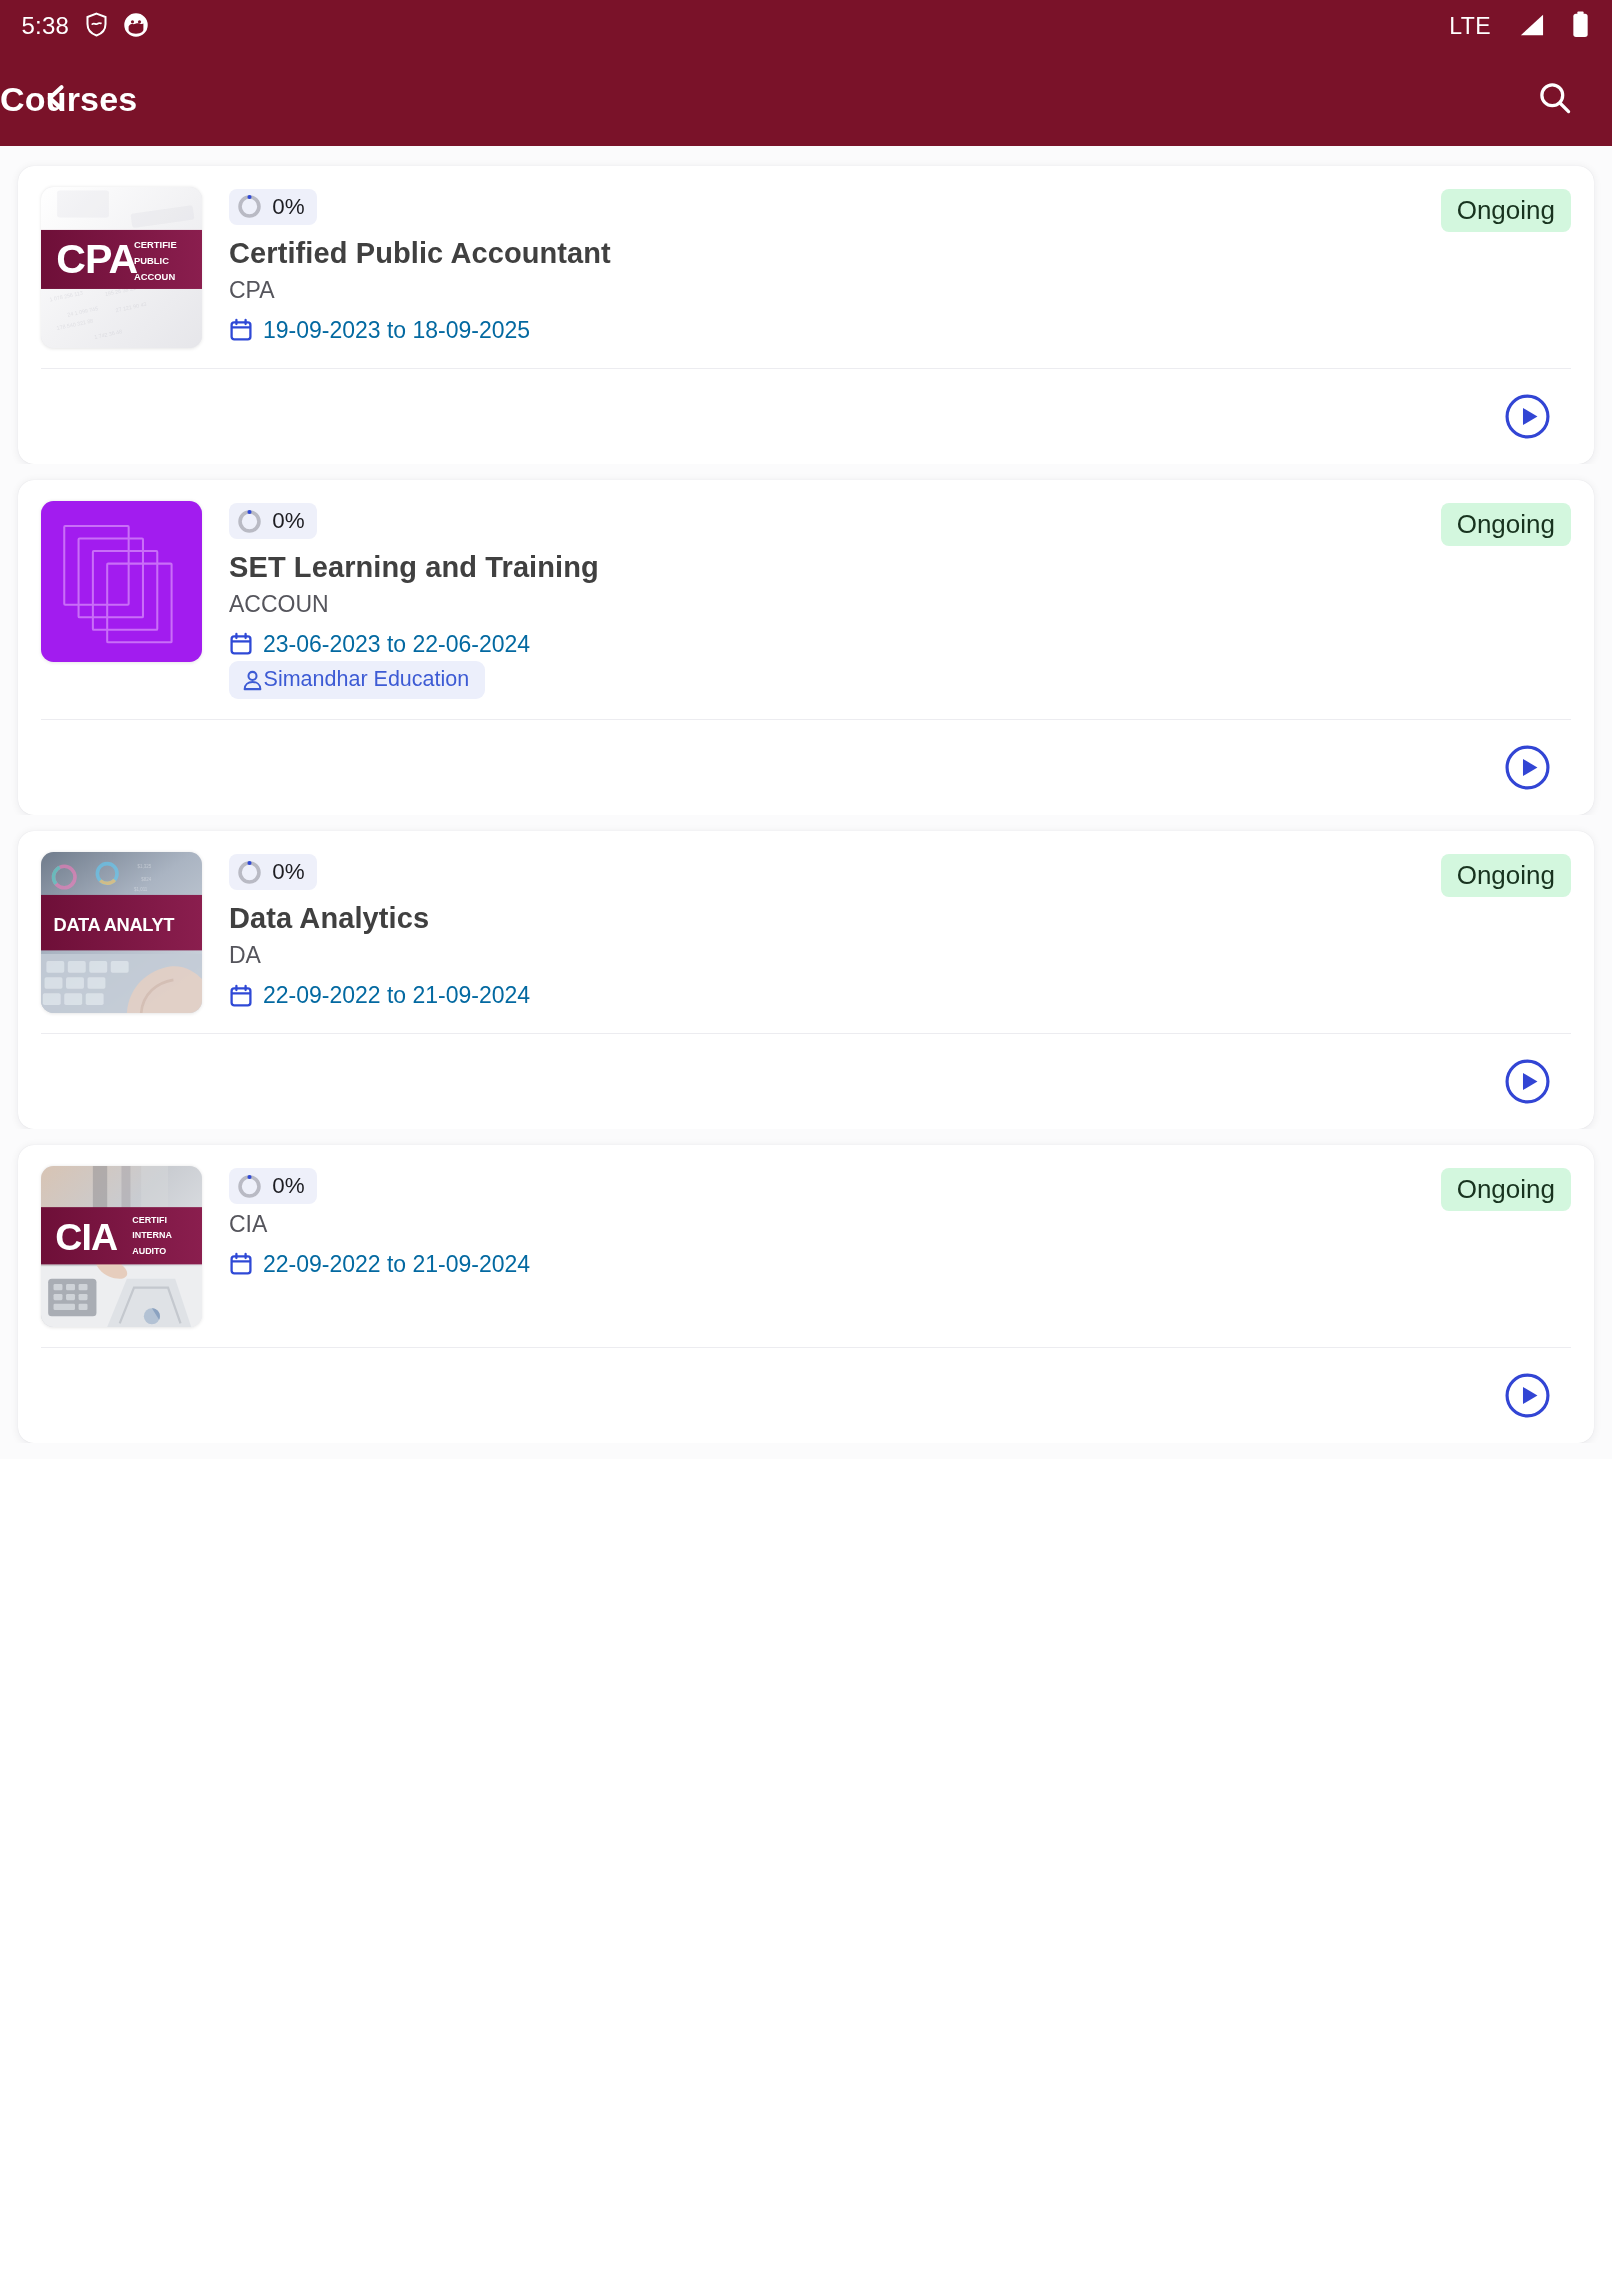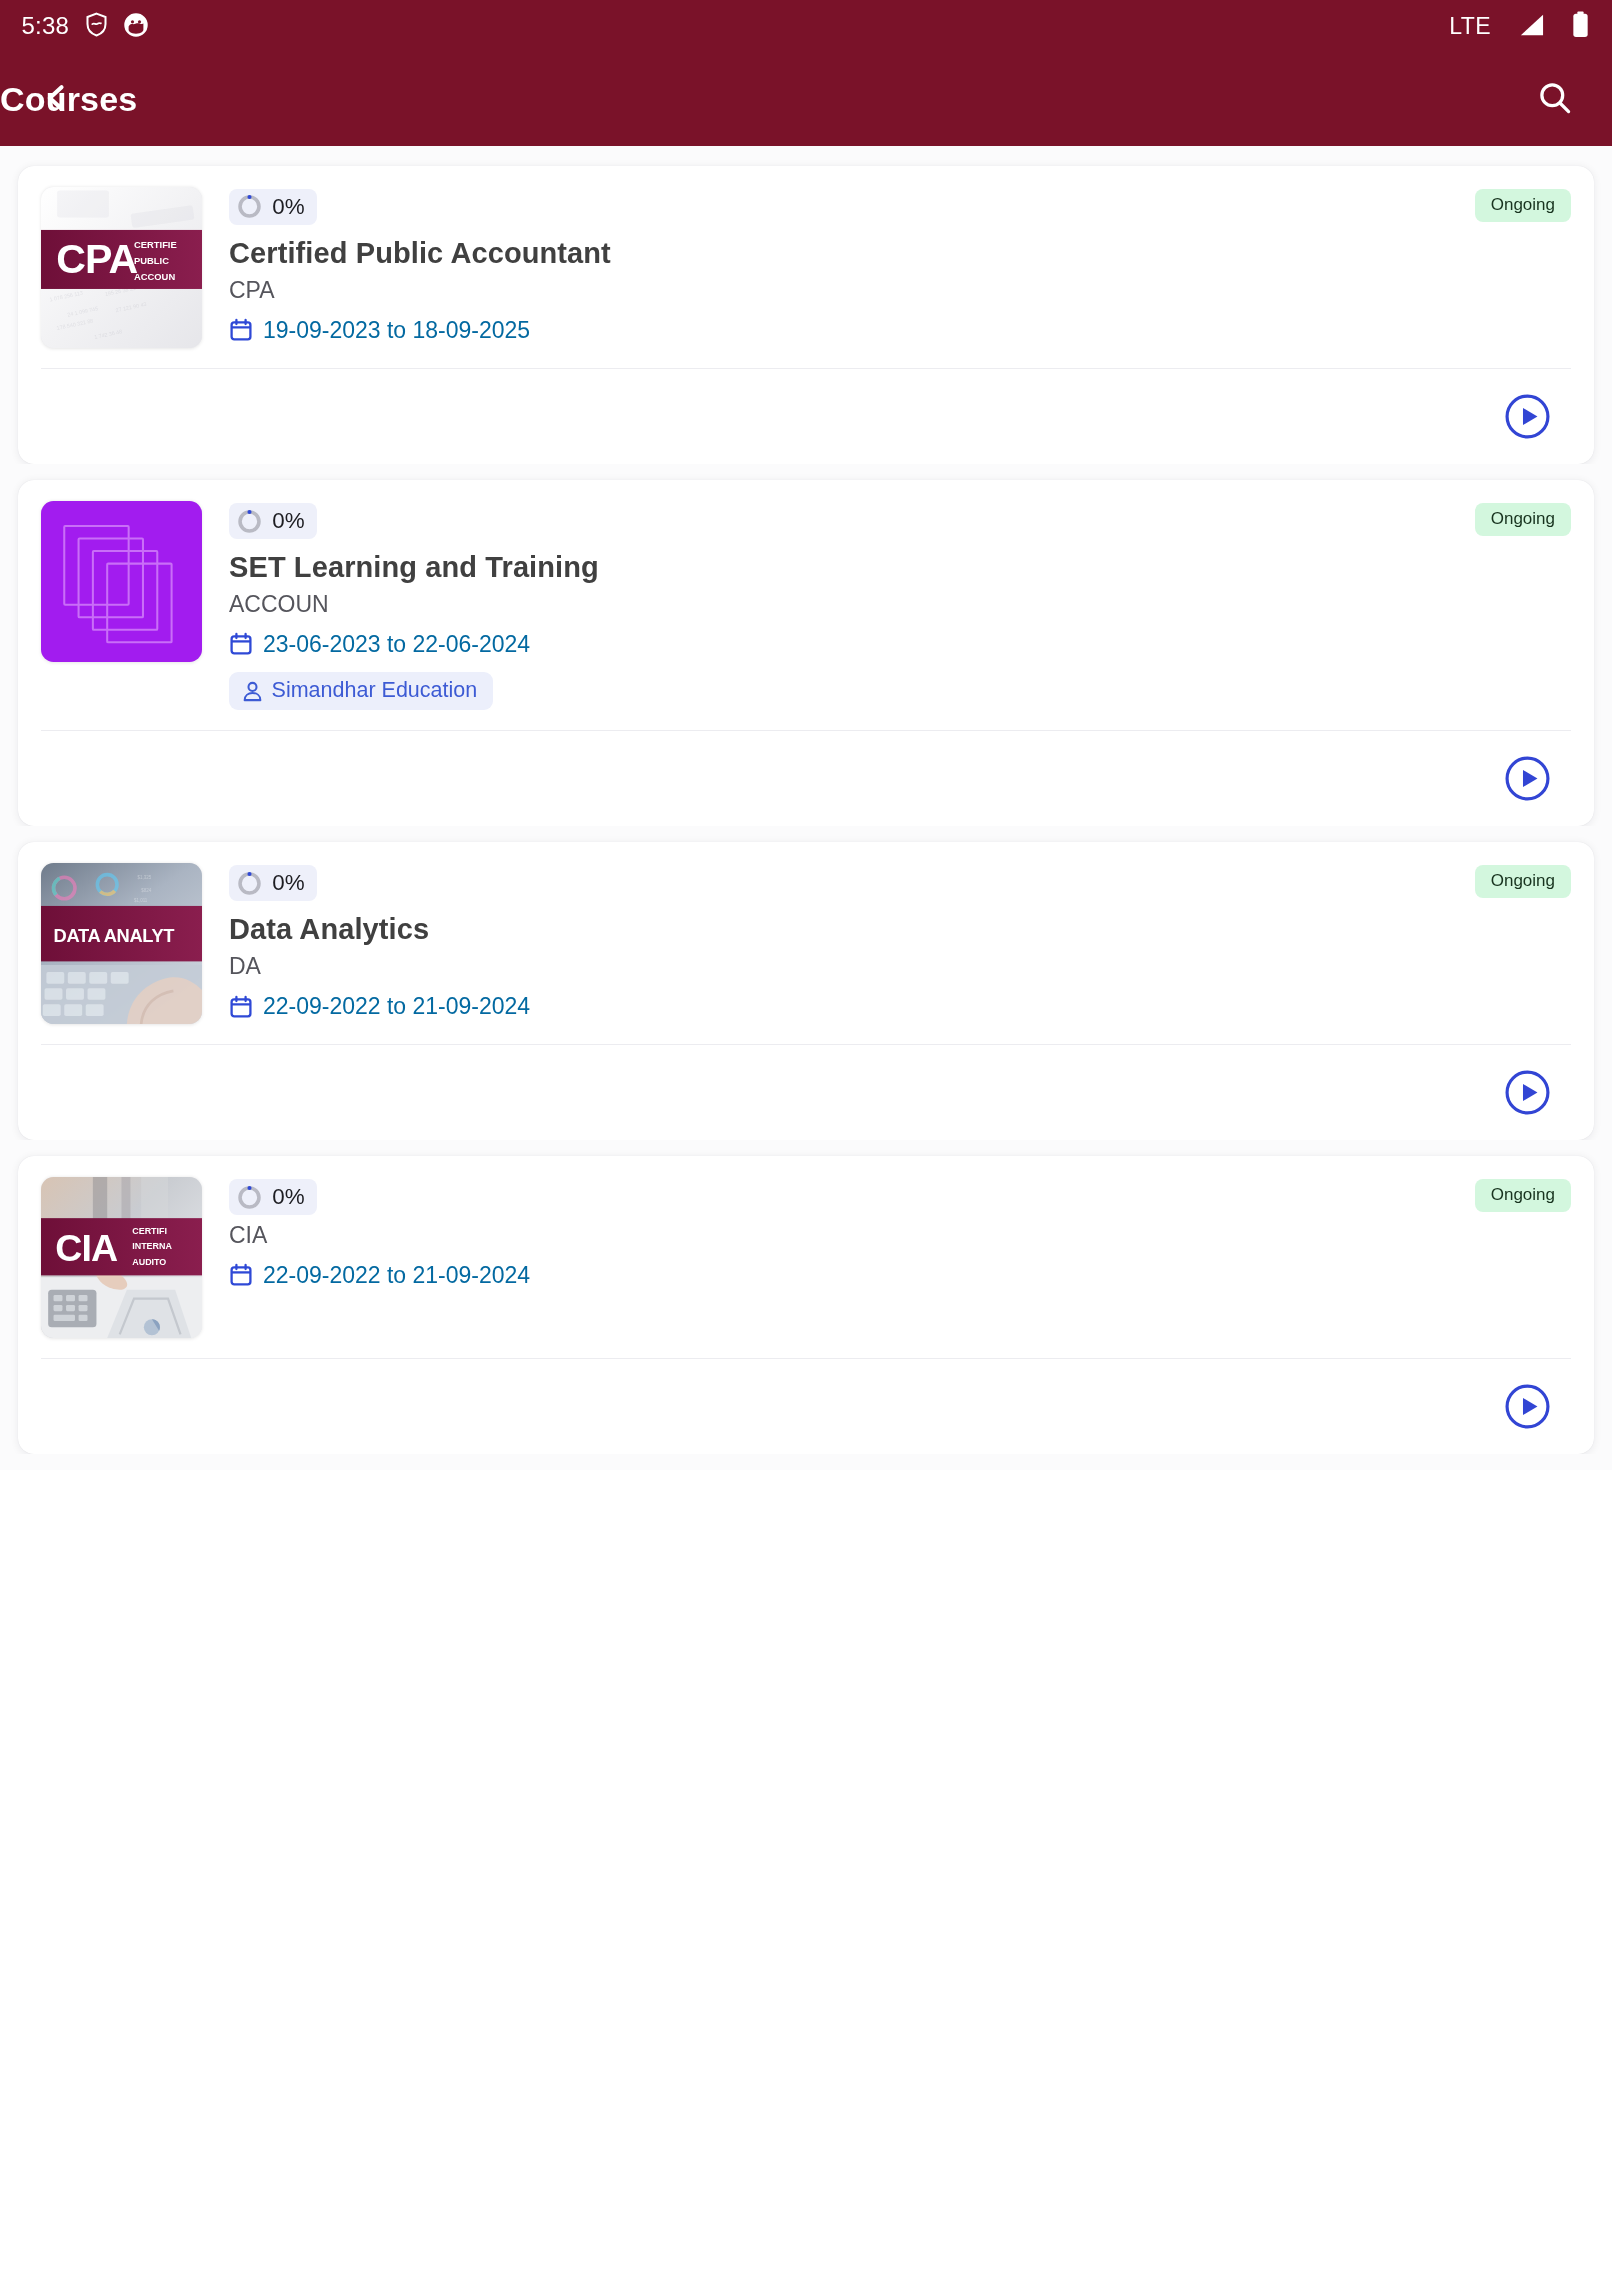--- a/index.html
+++ b/index.html
@@ -160,43 +160,43 @@
     margin-top: 12.5px;
     display: flex;
     align-items: center;
     gap: 9.9px;
     font-size: 23px;
     color: #0369a1;
   }
   .cal-icon { width: 24px; height: 24px; display:block; }
 
   .instructor-pill {
-    margin-top: 14px;
+    margin-top: 3px;
     display: inline-flex;
     align-items: center;
-    gap: 8px;
+    gap: 0;
     background: #eceffb;
     border-radius: 9px;
     padding: 6.3px 16px 6.3px 11.6px;
   }
   .instructor-icon { width: 23px; height: 23px; display:block; }
   .instructor-name {
     font-size: 21.5px;
     color: #3d5bd4;
     line-height: 1.2;
   }
 
   
   .status-badge {
     position: absolute;
     top: 23px;
     right: 23px;
     background: #d3f7de;
     color: #18331f;
-    font-size: 17px;
+    font-size: 26px;
     border-radius: 8px;
     padding: 7.2px 16px;
     line-height: 1.1;
   }
 
   
   .card-divider {
     height: 0.9px;
     background: #ececf0;
     margin: 0 23px;

